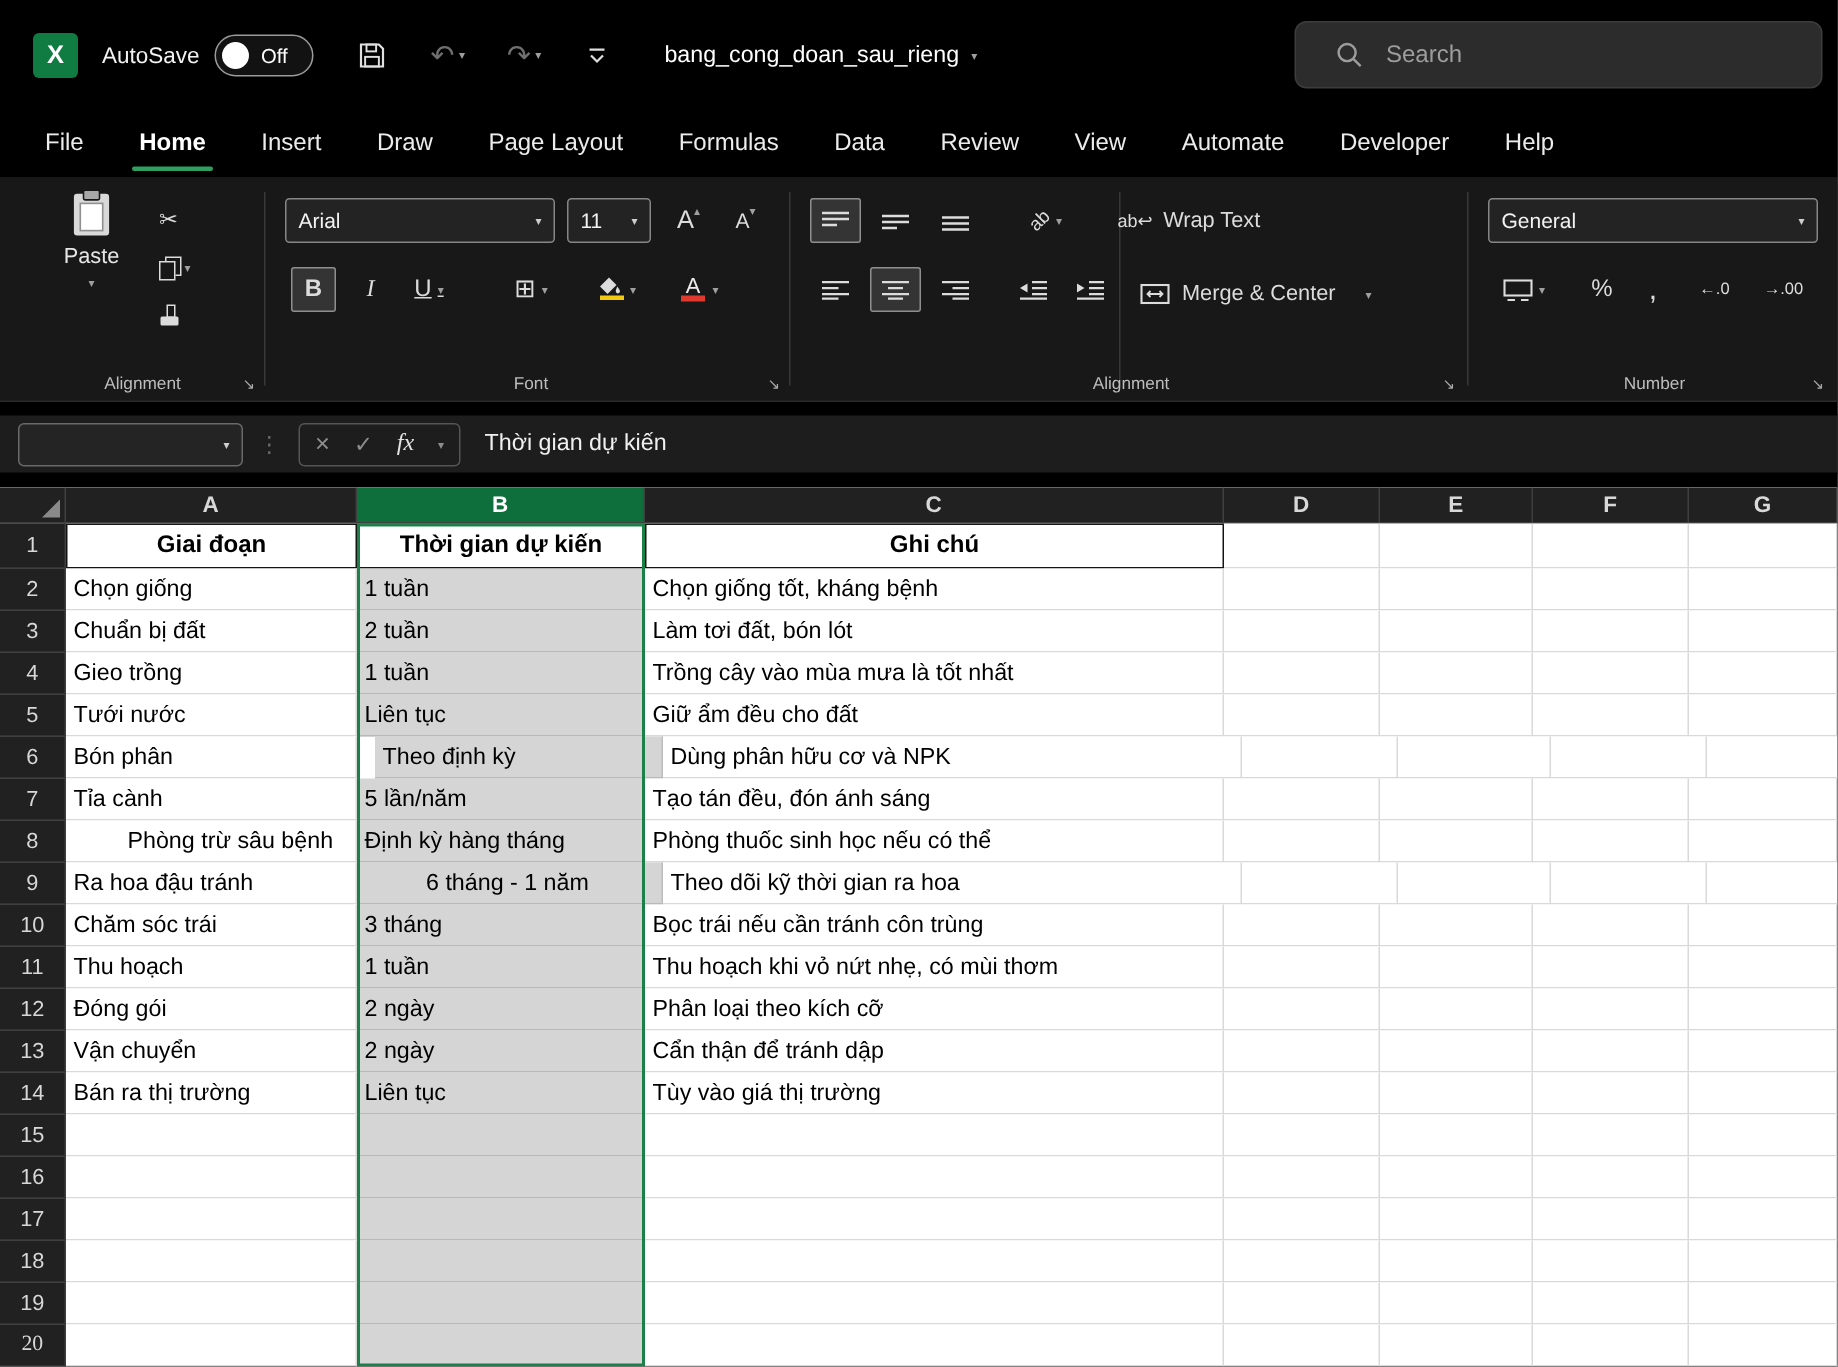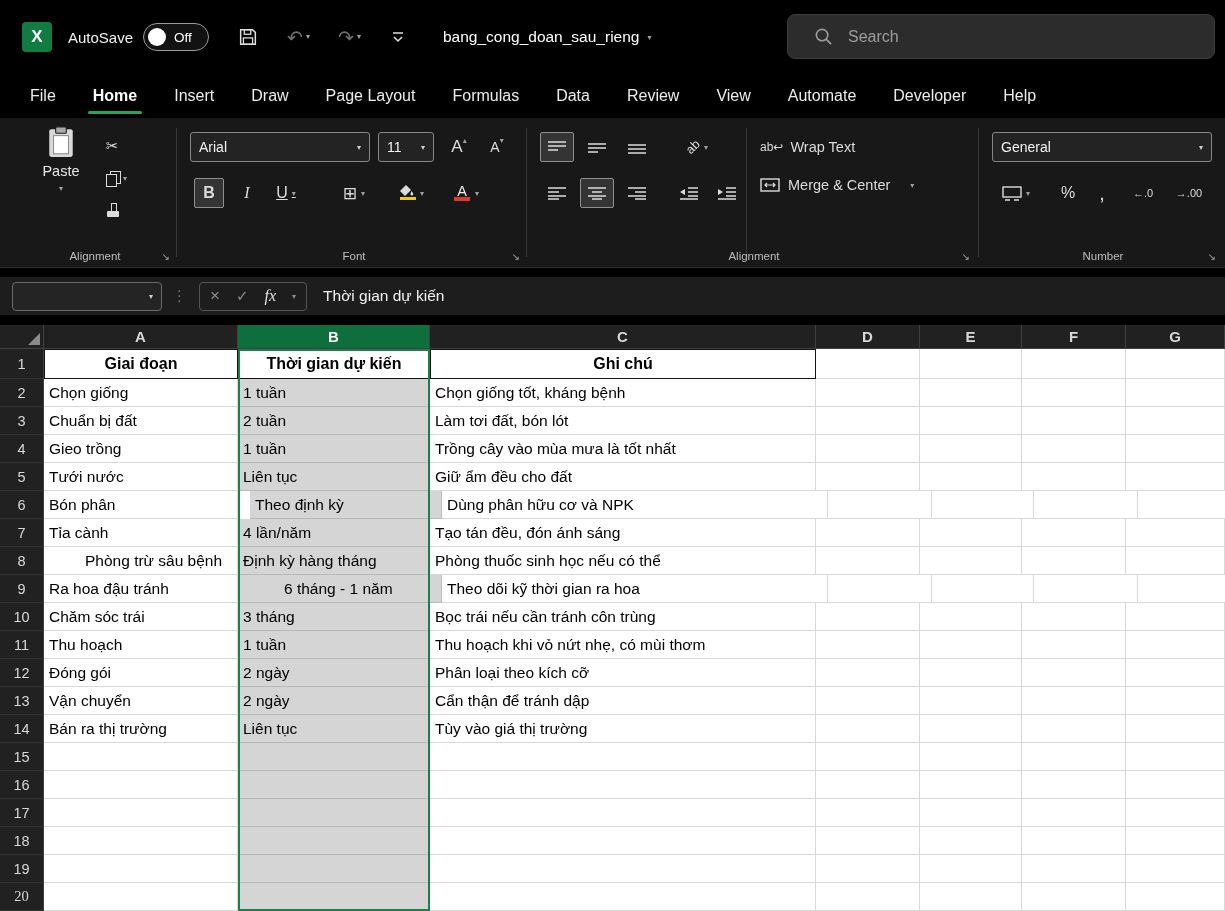--- a/index.html
+++ b/index.html
@@ -11,21 +11,21 @@
   .titlebar{position:relative;height:74px;background:#000;display:flex;align-items:center}
   .xl-logo{width:30px;height:30px;margin-left:22px;background:#107c41;border-radius:4px;display:flex;align-items:center;justify-content:center;font-weight:700;font-size:17px;color:#fff;flex:none}
   .autosave-label{margin-left:16px;font-size:15px;color:#f2f2f2}
   .toggle{margin-left:10px;width:66px;height:28px;border:1px solid #9b9b9b;border-radius:15px;display:flex;align-items:center;background:#121212;flex:none}
   .knob{width:18px;height:18px;border-radius:50%;background:#fff;margin-left:4px;flex:none}
   .toggle-state{margin-left:8px;font-size:13.5px;color:#fff}
   .tb-ico{margin-left:28px;color:#dedede;display:flex;align-items:center;gap:3px;font-size:19px;line-height:1}
   .tb-ico.dim{color:#6f6f6f}
   .chev{font-size:8px;color:#9f9f9f}
   .filename{margin-left:36px;font-size:15.5px;color:#fff;display:flex;align-items:center;gap:8px}
-  .search{position:absolute;right:10px;top:14px;width:428px;height:45px;background:#2c2c2c;border:1px solid #3d3d3d;border-radius:8px;display:flex;align-items:center}
+  .search{position:absolute;right:10px;top:14px;width:352px;height:45px;background:#2c2c2c;border:1px solid #3d3d3d;border-radius:8px;display:flex;align-items:center}
   .search svg{margin-left:26px;flex:none}
   .search span{margin-left:15px;font-size:16px;color:#9d9d9d}
 
   
   .menubar{height:44px;background:#000;display:flex;align-items:center;padding-left:30px;gap:37px}
   .menu-item{font-size:16px;color:#ececec;position:relative;white-space:nowrap}
   .menu-item.active{font-weight:700;color:#fff}
   .menu-item.active::after{content:"";position:absolute;left:-5px;right:-5px;bottom:-9px;height:3.5px;background:#2f9e5f;border-radius:2px}
 
   
@@ -223,21 +223,21 @@
       <div class="rbtn" style="left:88px;top:14px;width:34px">
         <svg width="20" height="14">
             <path d="M1 5h18M1 9h18M1 13h18" stroke="#dcdcdc" stroke-width="1.6"></path>
           </svg>
       </div>
       <div class="rdiv" style="left:214px"></div>
       <div class="rbtn" style="left:140px;top:14px;width:50px">
         <span class="rot45">ab</span>
           <span class="chev" style="margin-left:4px">▾</span>
       </div>
-      <div class="rbtn" style="left:228px;top:14px;width:150px;justify-content:flex-start;gap:7px;font-size:14.5px">
+      <div class="rbtn" style="left:213px;top:14px;width:150px;justify-content:flex-start;gap:7px;font-size:14.5px">
         <span class="wrap-ic"><span>ab</span>↩</span>
         <span>Wrap Text</span>
       </div>
       <div class="rbtn" style="left:8px;top:60px;width:34px">
         <svg width="20" height="14">
             <path d="M1 2h18M1 6h11M1 10h18M1 13h11" stroke="#dcdcdc" stroke-width="1.5"></path>
           </svg>
       </div>
       <div class="rbtn selbox" style="left:48px;top:60px;width:34px">
         <svg width="20" height="14">
@@ -254,21 +254,21 @@
             <path d="M9 2h10M9 6h10M9 10h10M1 13h18" stroke="#dcdcdc" stroke-width="1.5"></path>
             <path d="M6 3v6L1 6z" fill="#dcdcdc"></path>
           </svg>
       </div>
       <div class="rbtn" style="left:178px;top:60px;width:34px">
         <svg width="20" height="14">
             <path d="M9 2h10M9 6h10M9 10h10M1 13h18" stroke="#dcdcdc" stroke-width="1.5"></path>
             <path d="M1 3v6l5-3z" fill="#dcdcdc"></path>
           </svg>
       </div>
-      <div class="rbtn" style="left:228px;top:52px;width:205px;justify-content:flex-start;gap:8px;font-size:14.5px">
+      <div class="rbtn" style="left:228px;top:63px;width:205px;justify-content:flex-start;gap:8px;font-size:14.5px">
         <svg width="20" height="14">
             <rect x="1" y="1" width="18" height="12" fill="none" stroke="#dcdcdc" stroke-width="1.4"></rect>
             <path d="M5 7h10M7 5 5 7l2 2M13 5l2 2-2 2" fill="none" stroke="#dcdcdc" stroke-width="1.2"></path>
           </svg>
         <span>Merge &amp; Center</span>
         <span class="chev" style="margin-left:12px">▾</span>
       </div>
       <div class="group-label">Alignment</div>
       <div class="launcher">↘</div>
     </div>
@@ -386,21 +386,21 @@
         <div class="cell sel-fill" style="width: 192px; margin-left: 12px;">Theo định kỳ</div>
         <div class="cell" style="width: 386px;">Dùng phân hữu cơ và NPK</div>
         <div class="cell" style="width: 104px;"></div>
         <div class="cell" style="width: 102px;"></div>
         <div class="cell" style="width: 104px;"></div>
         <div class="cell" style="width: 99px;"></div>
       </div>
       <div class="g-row" style="height: 28px;">
         <div class="rowhdr">7</div>
         <div class="cell" style="width: 194px;">Tỉa cành</div>
-        <div class="cell sel-fill" style="width: 192px;">4 lần/năm</div>
+        <div class="cell sel-fill" style="width: 192px;">5 lần/năm</div>
         <div class="cell" style="width: 386px;">Tạo tán đều, đón ánh sáng</div>
         <div class="cell" style="width: 104px;"></div>
         <div class="cell" style="width: 102px;"></div>
         <div class="cell" style="width: 104px;"></div>
         <div class="cell" style="width: 99px;"></div>
       </div>
       <div class="g-row" style="height: 28px;">
         <div class="rowhdr">8</div>
         <div class="cell" style="width: 194px; padding-left: 41px;">Phòng trừ sâu bệnh</div>
         <div class="cell sel-fill" style="width: 192px;">Định kỳ hàng tháng</div>

